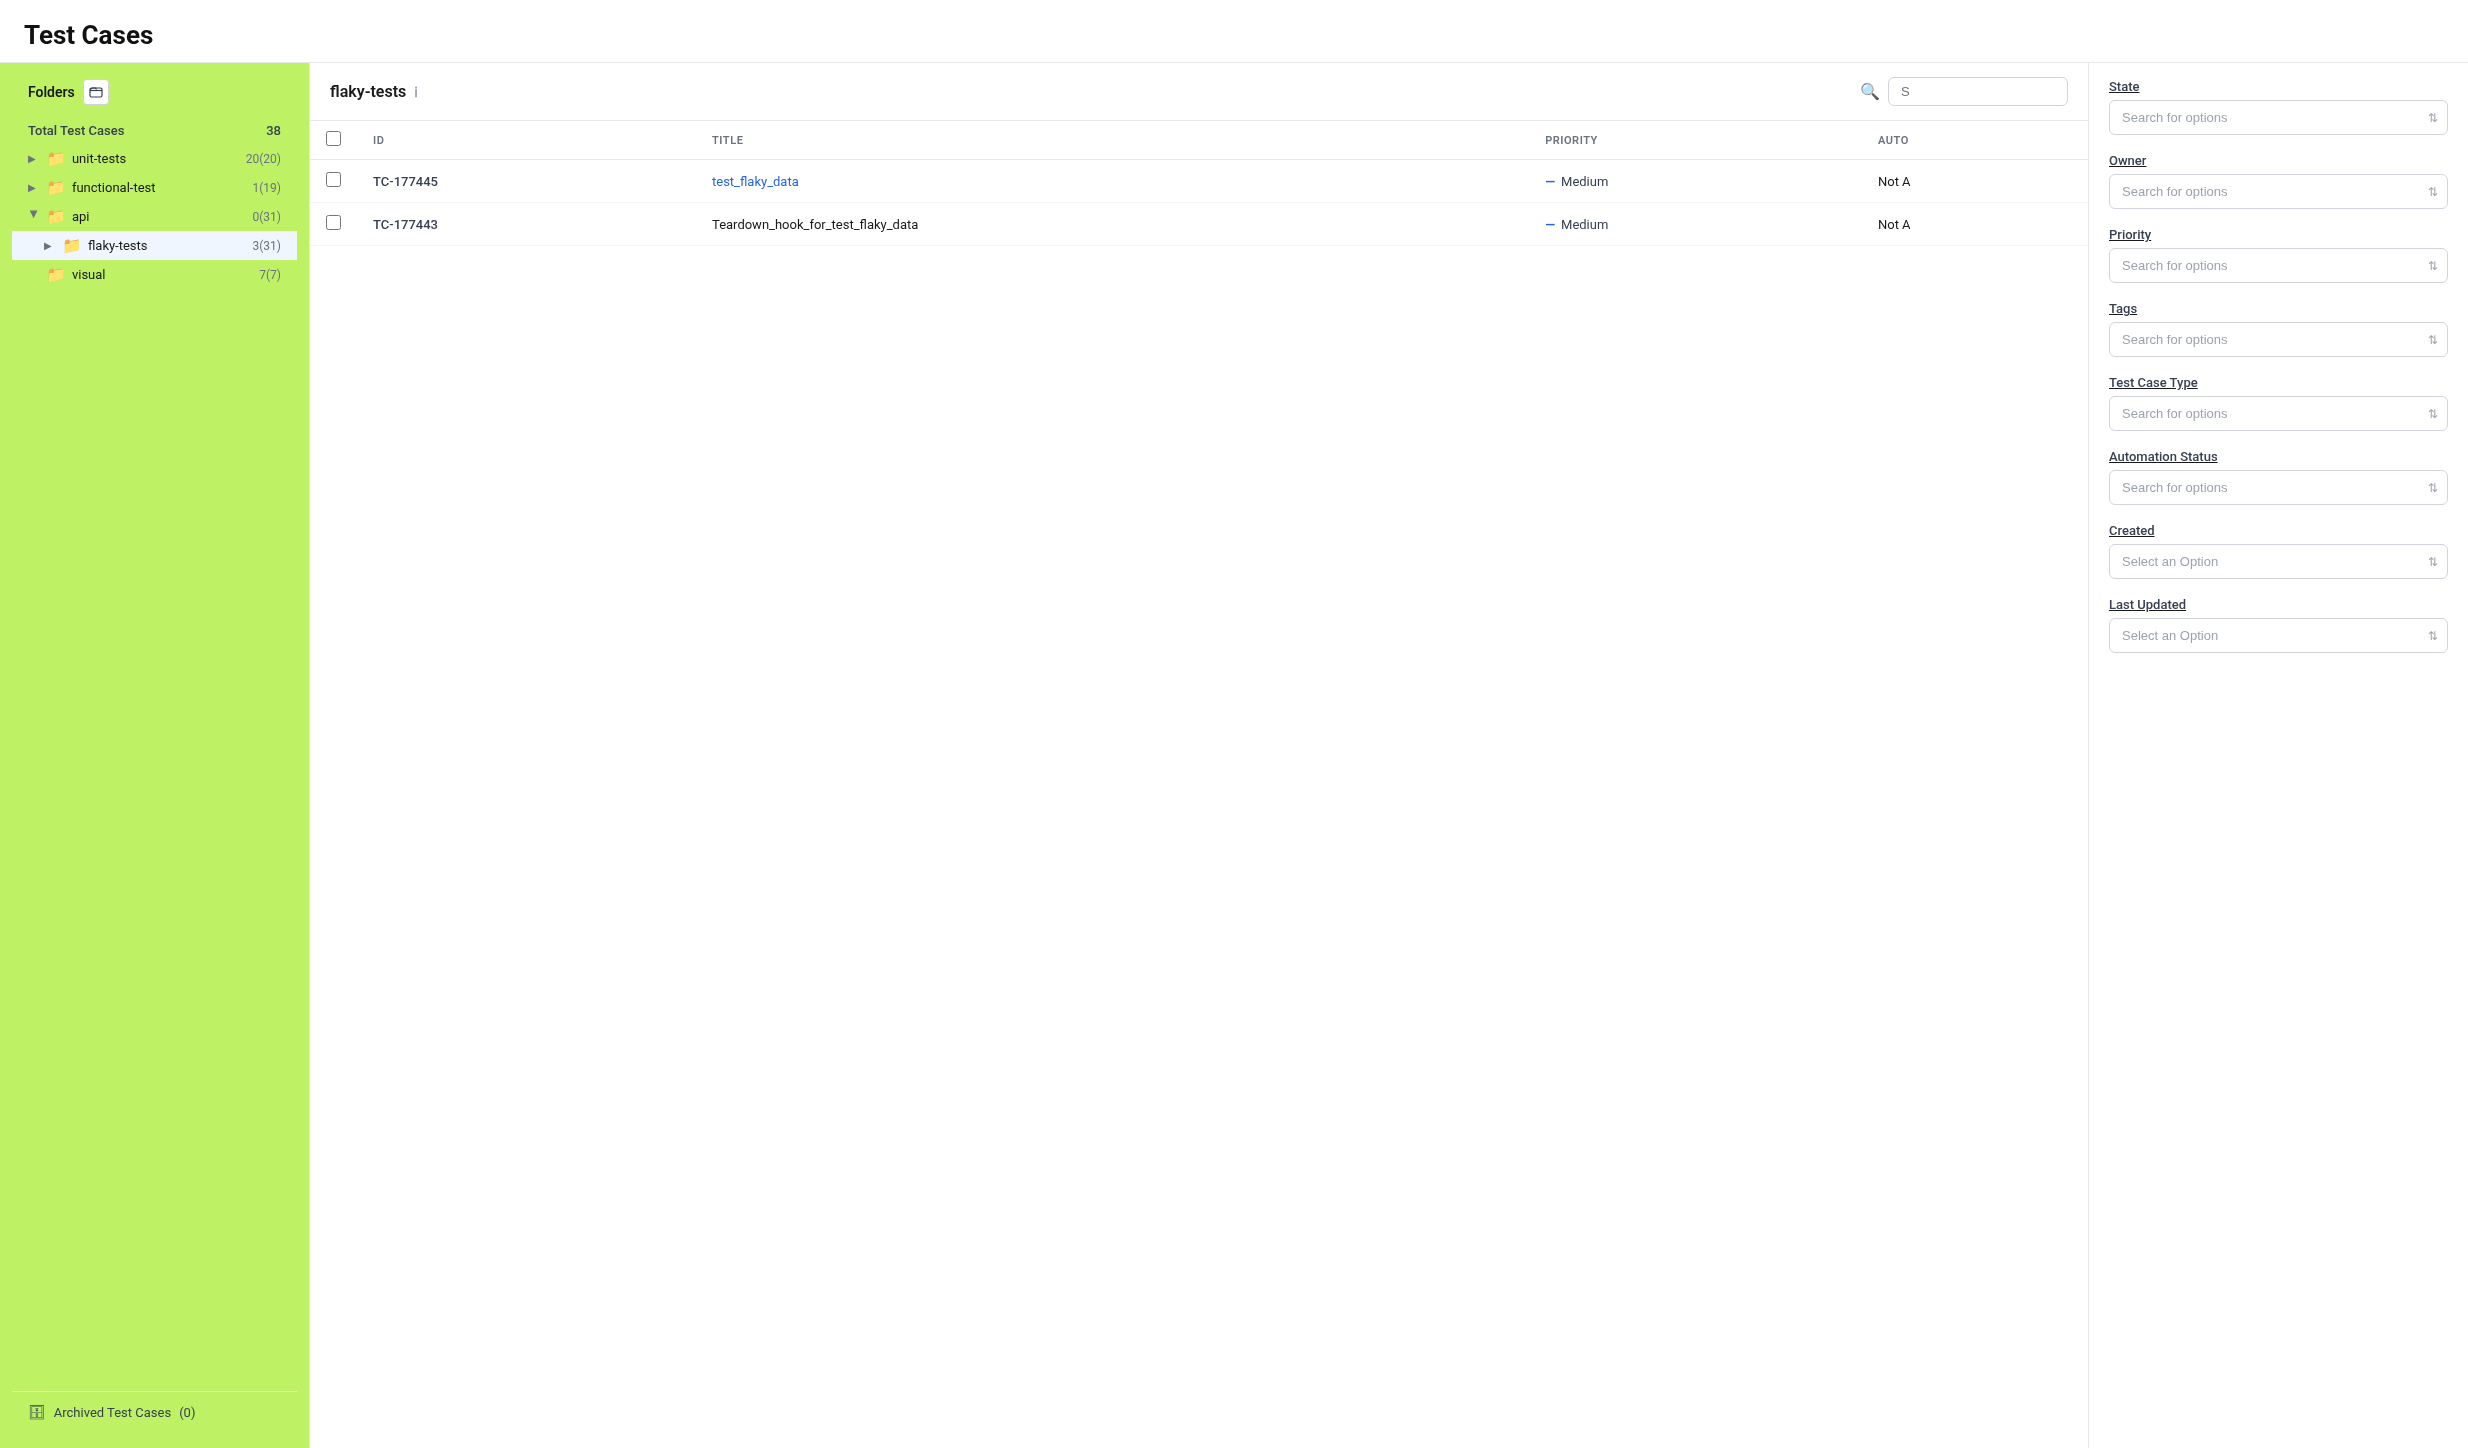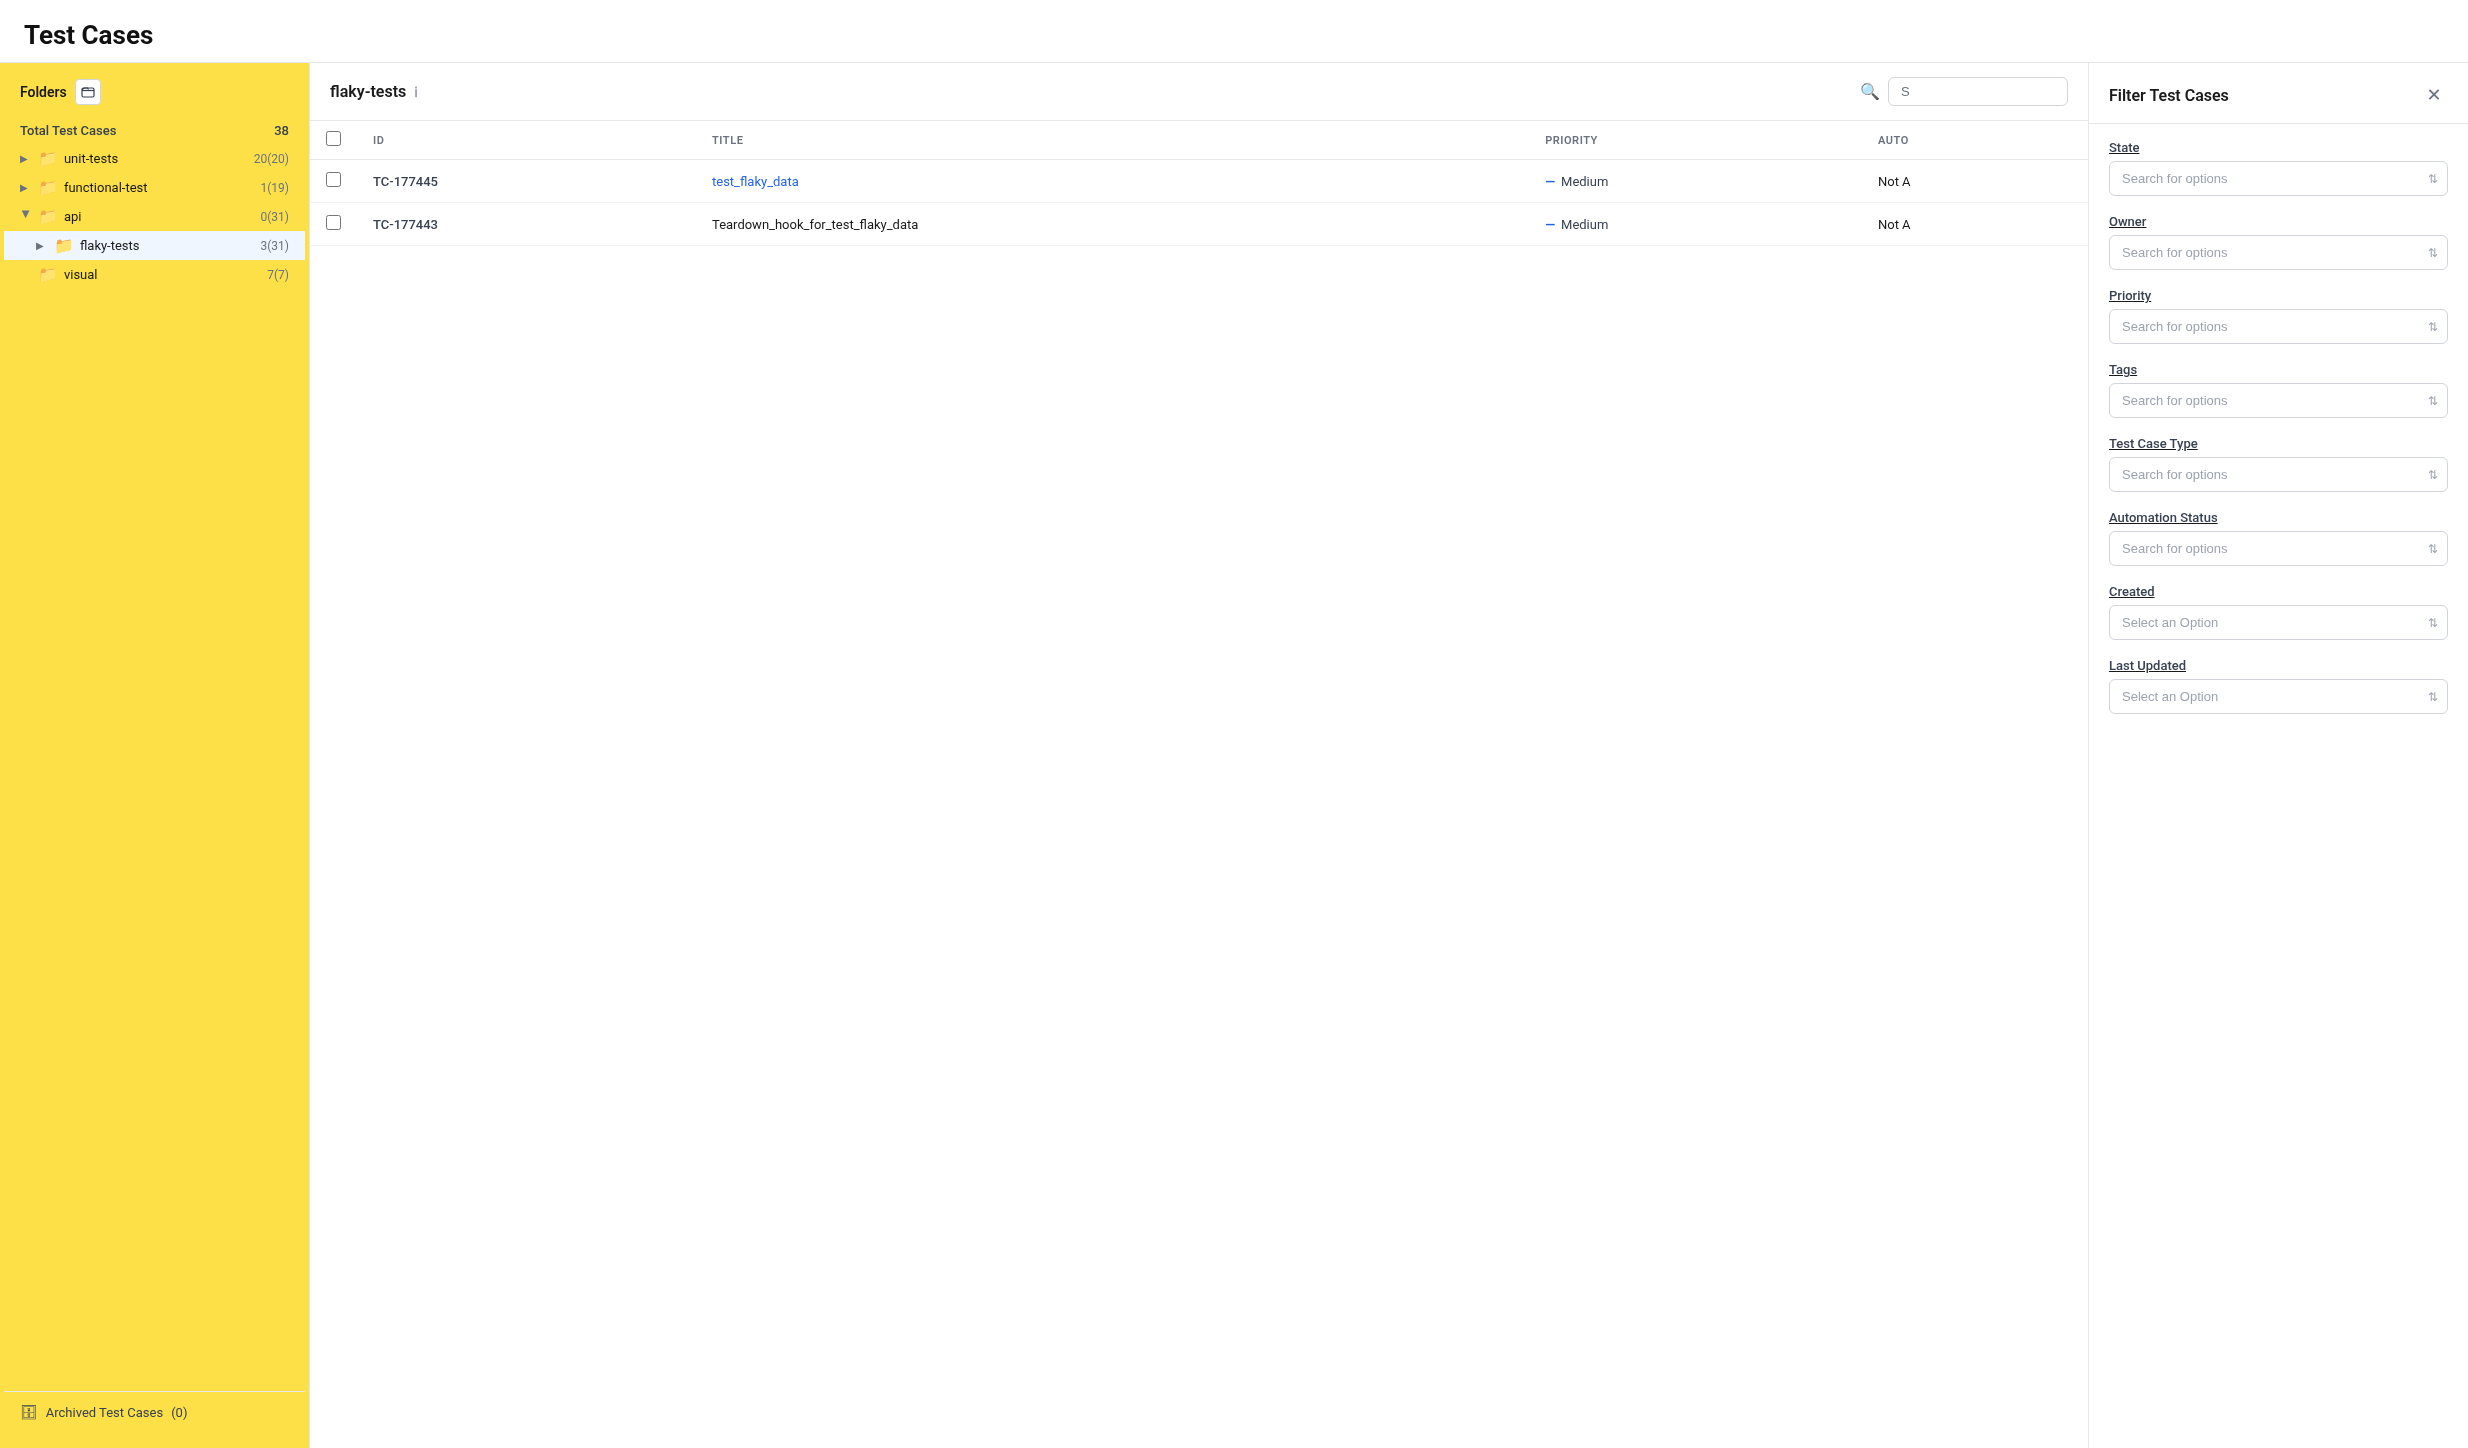--- a/index.html
+++ b/index.html
@@ -6,21 +6,21 @@
     body { font-family: -apple-system, BlinkMacSystemFont, 'Segoe UI', Roboto, sans-serif; background: #f5f5f5; color: #1a1a1a; font-size: 14px; }
 
     .app-layout { display: flex; flex-direction: column; height: 100vh; background: #fff; }
 
     .page-header { padding: 20px 24px 12px; border-bottom: 1px solid #e5e7eb; }
     .page-title { font-size: 26px; font-weight: 700; color: #111; }
 
     .content-area { display: flex; flex: 1; overflow: hidden; }
 
     
-    .sidebar { width: 310px; border-right: 1px solid #e5e7eb; display: flex; flex-direction: column; background: #fde047; padding: 16px 4px; }
+    .sidebar { width: 310px; border-right: 1px solid #e5e7eb; display: flex; flex-direction: column; background: #bef264; padding: 16px 12px; }
     .sidebar-top { padding: 0 16px 12px; display: flex; align-items: center; gap: 8px; }
     .folders-label { font-weight: 600; font-size: 14px; }
     .folder-icon-btn { width: 26px; height: 26px; border: 1px solid #d1d5db; border-radius: 4px; background: #fff; cursor: pointer; display: flex; align-items: center; justify-content: center; font-size: 14px; }
     .total-row { padding: 6px 16px; display: flex; justify-content: space-between; align-items: center; font-size: 13px; color: #374151; font-weight: 500; gap: 36px; }
     .tree-items { flex: 1; overflow-y: auto; }
     .tree-item { display: flex; align-items: center; padding: 5px 16px; cursor: pointer; gap: 6px; }
     .tree-item.active { background: #eff6ff; }
     .tree-item .expand-arrow { font-size: 10px; color: #6b7280; width: 12px; }
     .tree-item .folder-icon { font-size: 16px; }
     .tree-item .item-label { flex: 1; font-size: 13px; }
@@ -179,24 +179,20 @@
                   <div class="priority-cell"><span class="priority-dash">—</span>Medium</div>
                 </td>
               <td>Not A</td>
             </tr>
           </tbody>
         </table>
       </div>
     </div>
 
     <div class="filter-panel">
-      <div class="filter-header">
-        <span class="filter-title">Filter Test Cases</span>
-        <button class="close-btn">✕</button>
-      </div>
       <div class="filter-body">
 
         <div class="filter-field">
           <div class="filter-label">State</div>
           <div class="select-wrapper">
             <select>
               <option value="">Search for options</option>
             </select>
           </div>
         </div>

